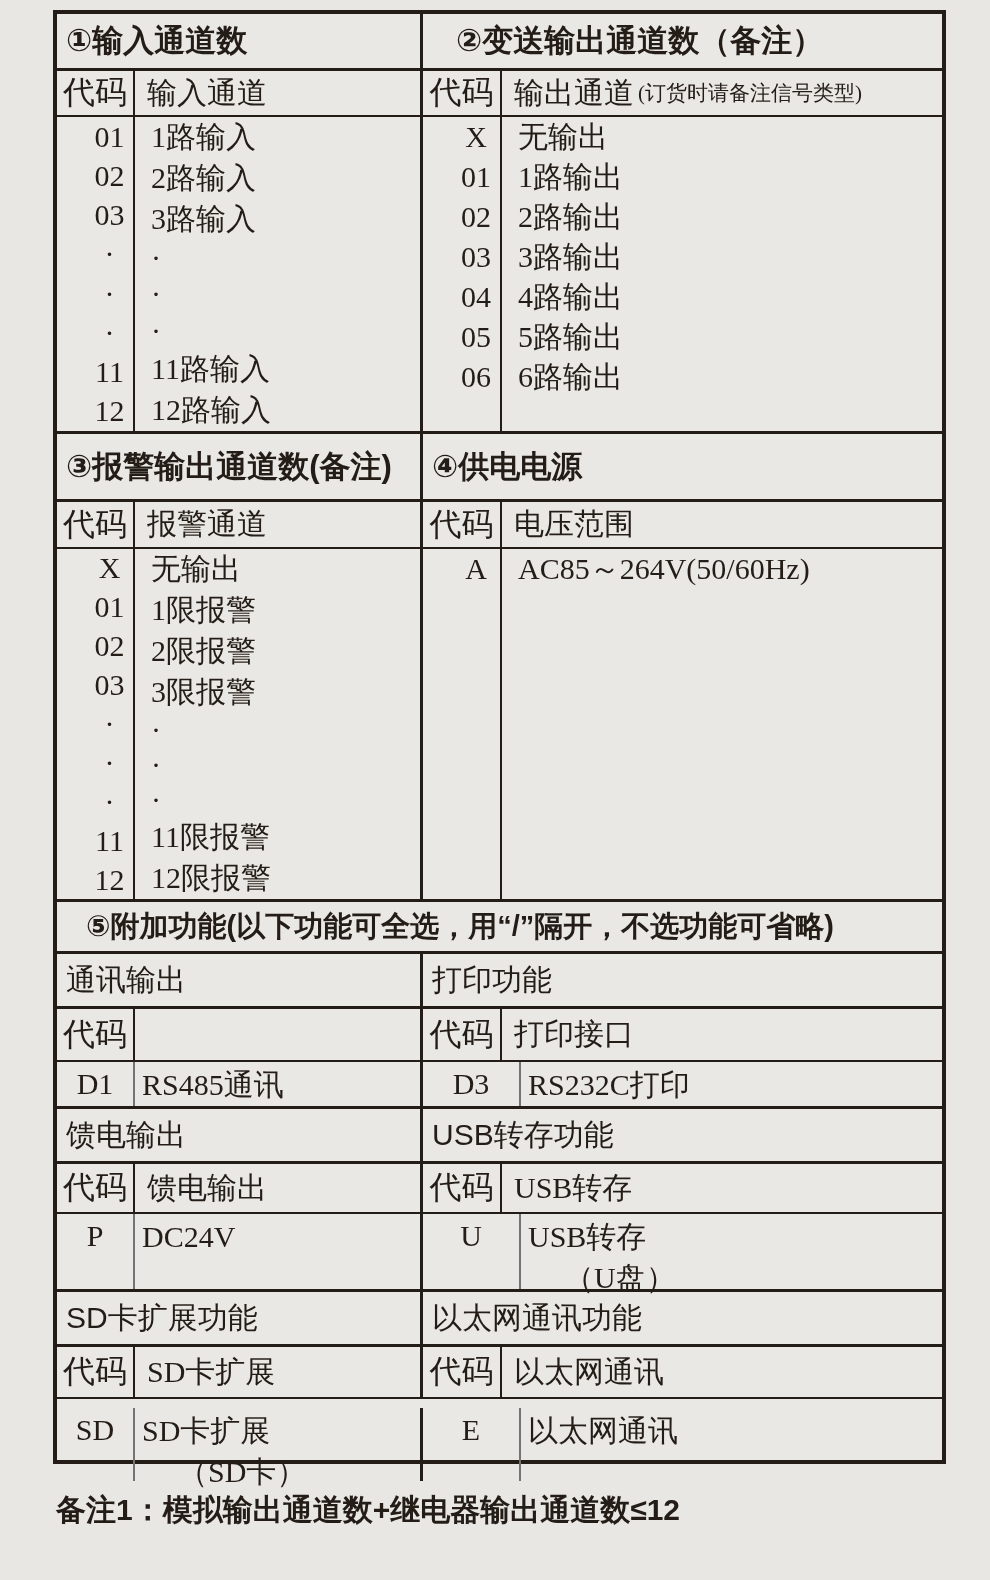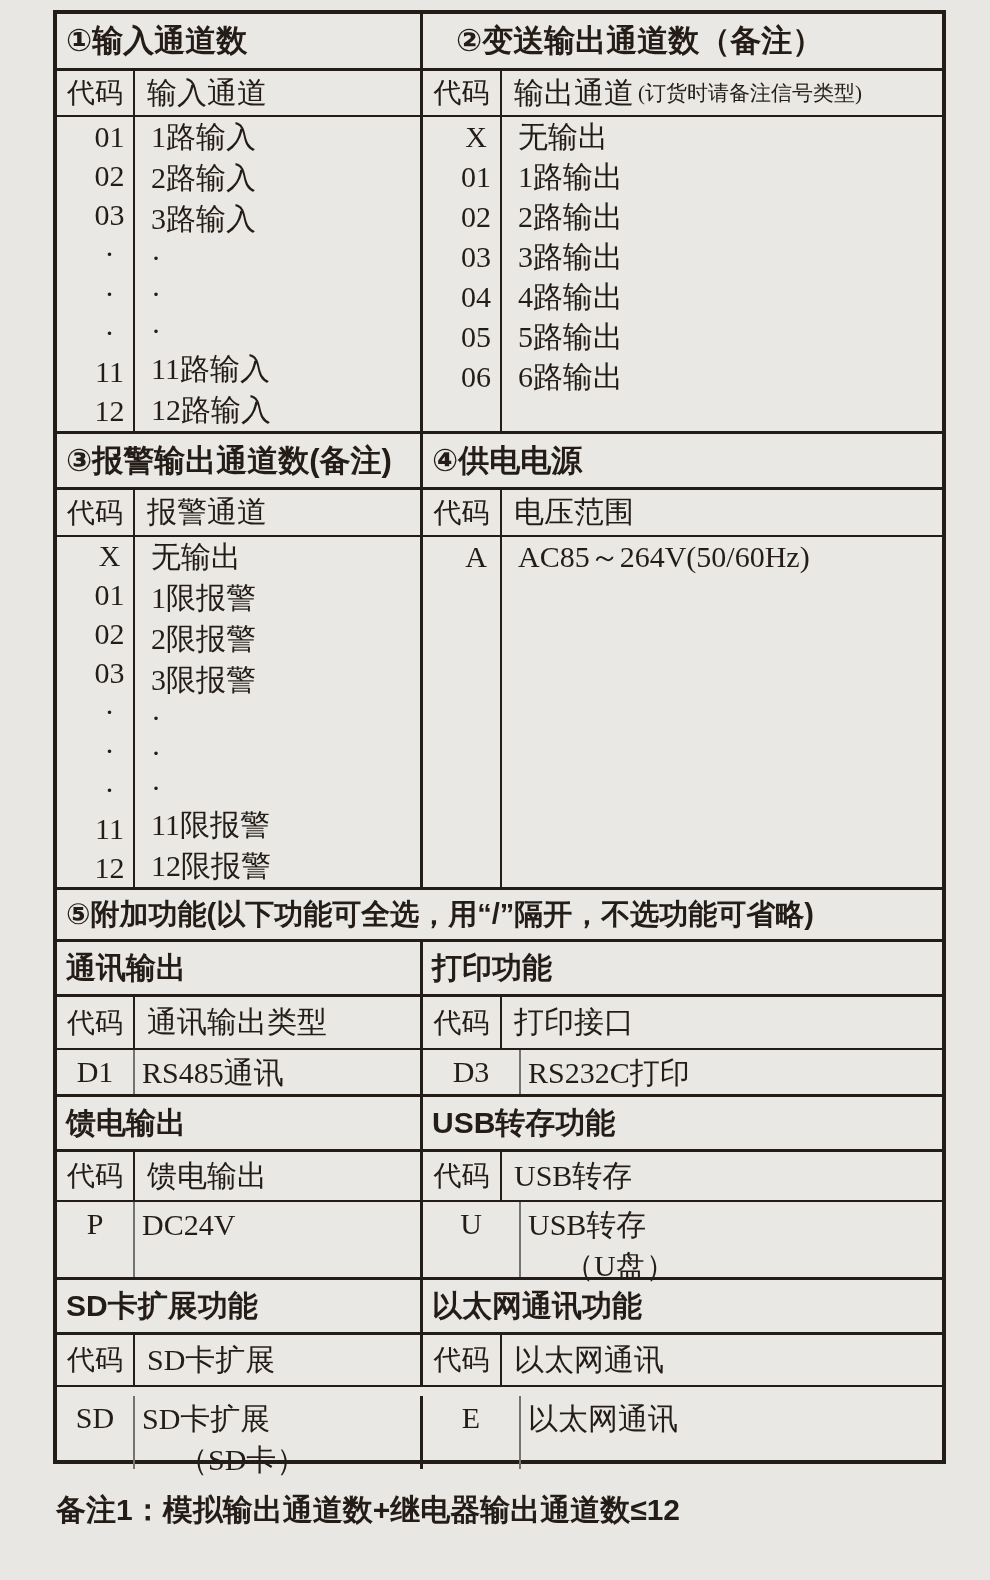--- a/index.html
+++ b/index.html
@@ -21,26 +21,26 @@
   .rhalf{flex:1;display:flex;box-sizing:border-box;}
   
   .titlecell{
     flex:1;display:flex;align-items:center;padding-left:9px;
     font-family:"Liberation Sans","DejaVu Sans",sans-serif;
     font-weight:700;font-size:31px;white-space:nowrap;
   }
   .subcell{
     flex:1;display:flex;align-items:center;padding-left:9px;
     font-family:"Liberation Sans","DejaVu Sans",sans-serif;
-    font-weight:700;font-size:30px;white-space:nowrap;
+    font-weight:400;font-size:30px;white-space:nowrap;
   }
   
   .hcode{
     width:78px;border-right:2px solid #241d17;box-sizing:border-box;
-    display:flex;align-items:center;justify-content:center;font-size:28px;
+    display:flex;align-items:center;justify-content:center;font-size:32px;
   }
   .rhalf .hcode{width:79px;}
   .hval{
     flex:1;display:flex;align-items:center;padding-left:12px;
     font-size:30px;white-space:nowrap;
   }
   .hnote{font-size:21px;margin-left:4px;}
   
   .dcode{
     width:78px;border-right:2px solid #241d17;box-sizing:border-box;display:grid;
@@ -57,30 +57,30 @@
     width:78px;border-right:2px solid #737373;box-sizing:border-box;
     display:flex;justify-content:center;align-items:flex-start;
   }
   .rhalf .bcode{width:98px;}
   .bcode span{font-size:30px;line-height:44px;}
   .bval{flex:1;padding-left:7px;font-size:30px;line-height:41px;padding-top:2px;}
   .bval .l1{display:block;white-space:nowrap;}
   .bval .l2{display:block;padding-left:36px;white-space:nowrap;}
   
   .r-t1{height:57px;gap:24px;}  .r-h1{height:46px;}  .r-d1{height:317px;}
-  .r-t2{height:56px;}  .r-h2{height:47px;}  .r-d2{height:353px;}
+  .r-t2{height:68px;}  .r-h2{height:47px;}  .r-d2{height:353px;}
   .r-t5{height:52px;}
   .r-sub{height:55px;}
   .r-bh1{height:53px;} .r-bd1{height:47px;}
   .r-bh2{height:50px;} .r-bd2{height:78px;}
   .r-bh3{height:52px;} .r-bd3{height:73px;margin-top:9px;}
   .fullcell{
     flex:1;display:flex;align-items:center;padding-left:9px;
     font-family:"Liberation Sans","DejaVu Sans",sans-serif;
-    font-weight:700;font-size:29px;white-space:nowrap;
+    font-weight:700;font-size:29px;white-space:nowrap;margin-left:20px;
   }
   .note{
     position:absolute;left:56px;top:1490px;
     font-family:"Liberation Sans","DejaVu Sans",sans-serif;
     font-weight:700;font-size:30px;white-space:nowrap;
   }
 </style>
 </head>
 <body>
 
@@ -218,21 +218,20 @@
       <div class="subcell">通讯输出</div>
     </div>
     <div class="rhalf">
       <div class="subcell">打印功能</div>
     </div>
   </div>
 
   <div class="row r-bh1 bb2">
     <div class="lhalf">
       <div class="hcode">代码</div>
-      <div class="hval">通讯输出类型</div>
     </div>
     <div class="rhalf">
       <div class="hcode">代码</div>
       <div class="hval">打印接口</div>
     </div>
   </div>
 
   <div class="row r-bd1 bb3">
     <div class="lhalf">
       <div class="bcode">

